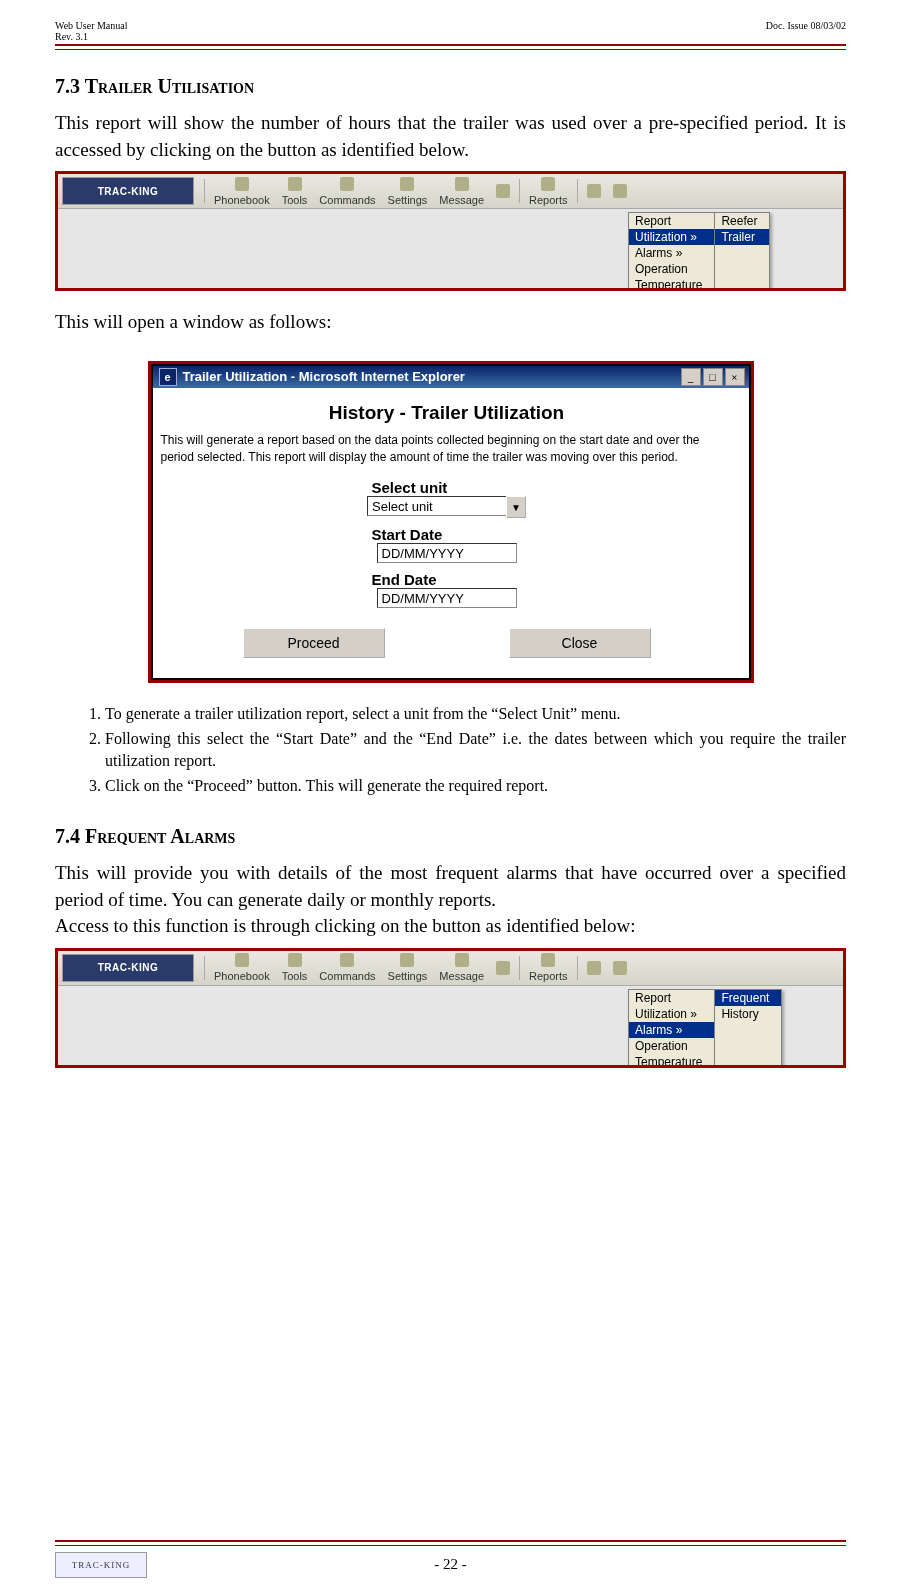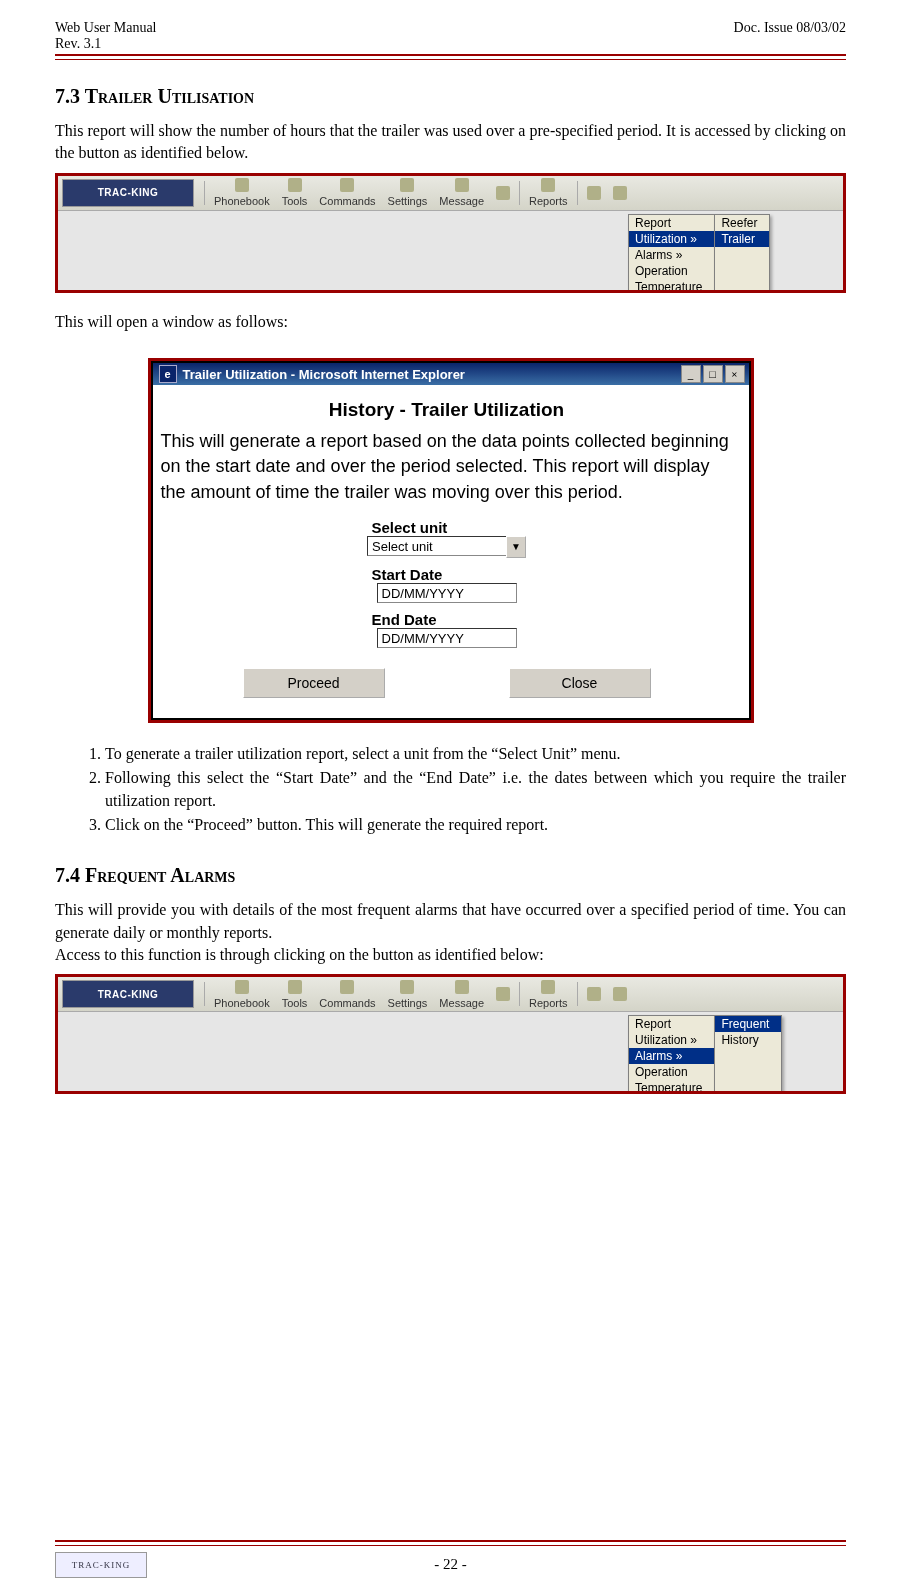--- a/index.html
+++ b/index.html
@@ -12,41 +12,41 @@
   .page {
     width: 901px;
     min-height: 1593px;
     box-sizing: border-box;
     padding: 20px 55px 0 55px;
     position: relative;
   }
   .hdr {
     display: flex;
     justify-content: space-between;
-    font-size: 14px;
+    font-size: 10px;
     margin-bottom: 2px;
   }
   .hdr-left { text-align: left; }
   .hdr-right { text-align: right; }
   .hr-top {
     border: none;
     border-top: 2px solid #900;
     border-bottom: 1px solid #900;
     height: 3px;
     margin: 2px 0 25px 0;
   }
   .section-heading {
     font-family: Georgia, serif;
     font-weight: bold;
     font-size: 20px;
     font-variant: small-caps;
     margin: 10px 0 12px 0;
   }
   .body-text {
-    font-size: 16px;
+    font-size: 19px;
     line-height: 1.4;
     text-align: justify;
     margin: 8px 0;
   }
   .spacer-para { margin: 18px 0; }
   .toolbar-fig {
     border: 3px solid #900;
     width: 100%;
     height: 120px;
     box-sizing: border-box;
@@ -155,21 +155,21 @@
     font-family: Arial, sans-serif;
     color:#000;
   }
   .dlg-h {
     text-align:center;
     font-size:19px;
     font-weight:bold;
     margin:6px 0 8px 0;
   }
   .dlg-desc {
-    font-size:18px;
+    font-size:12px;
     line-height:1.4;
     margin-bottom:14px;
   }
   .form-row {
     display:flex;
     align-items:center;
     margin:8px 0;
     flex-direction:column;
   }
   .form-label {

